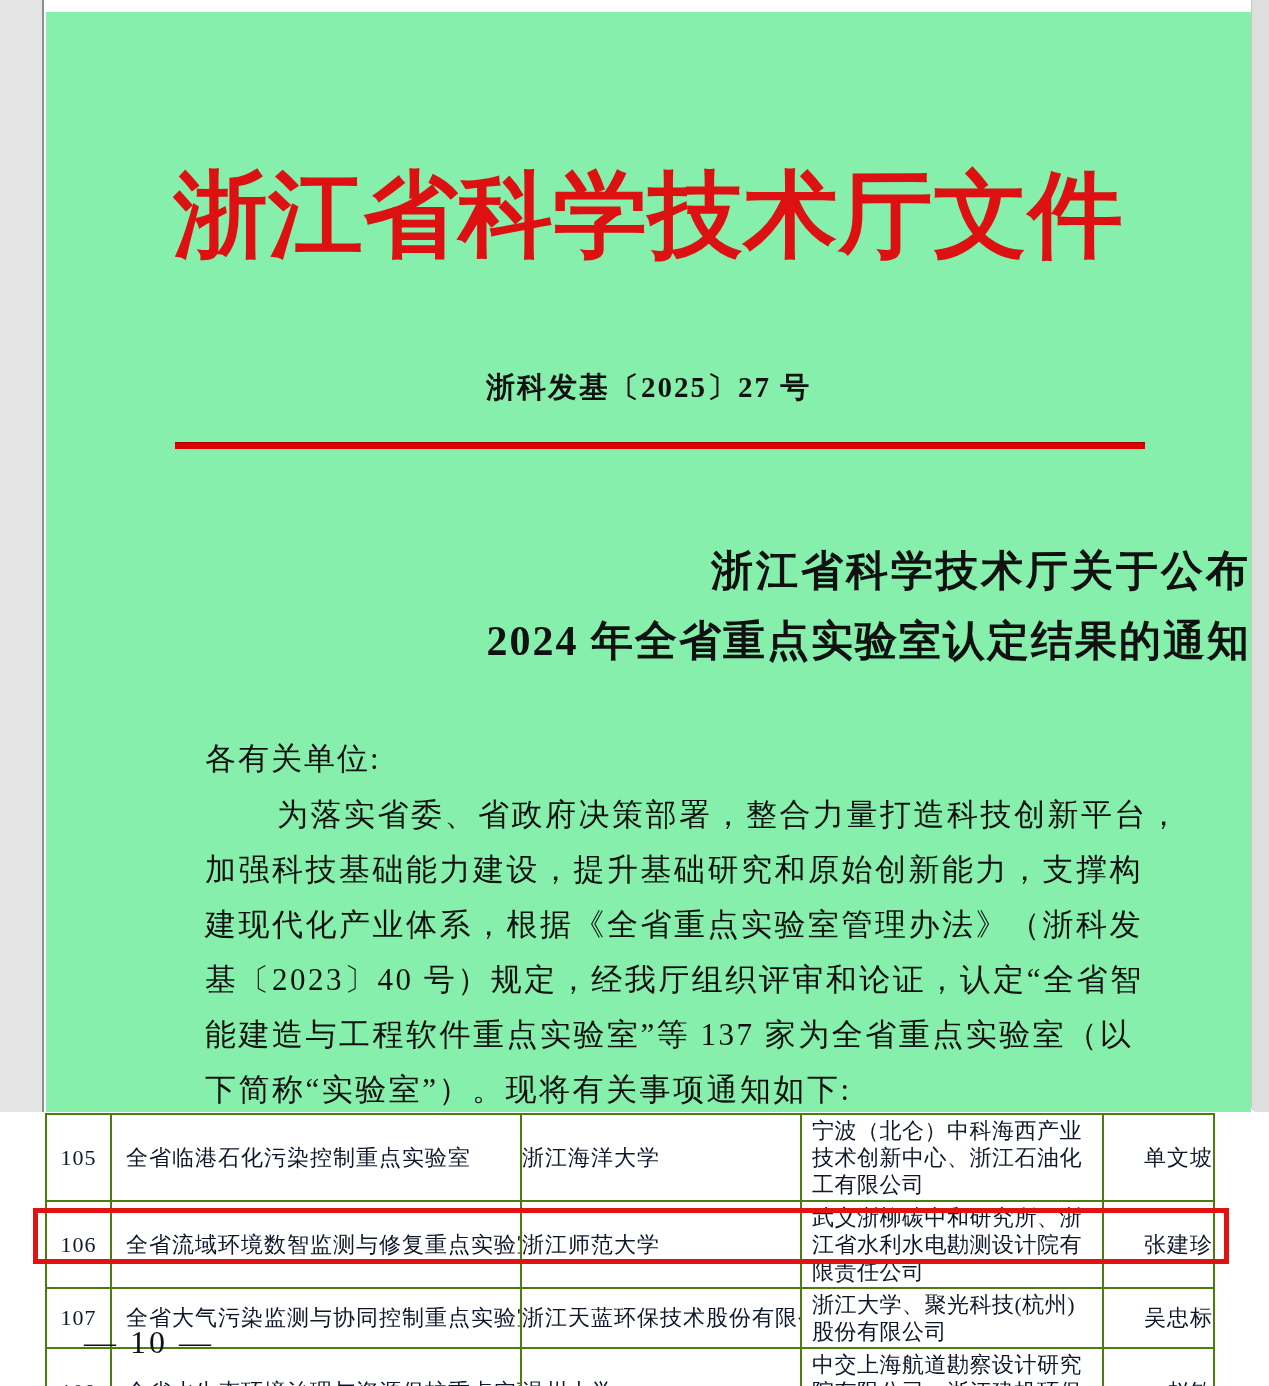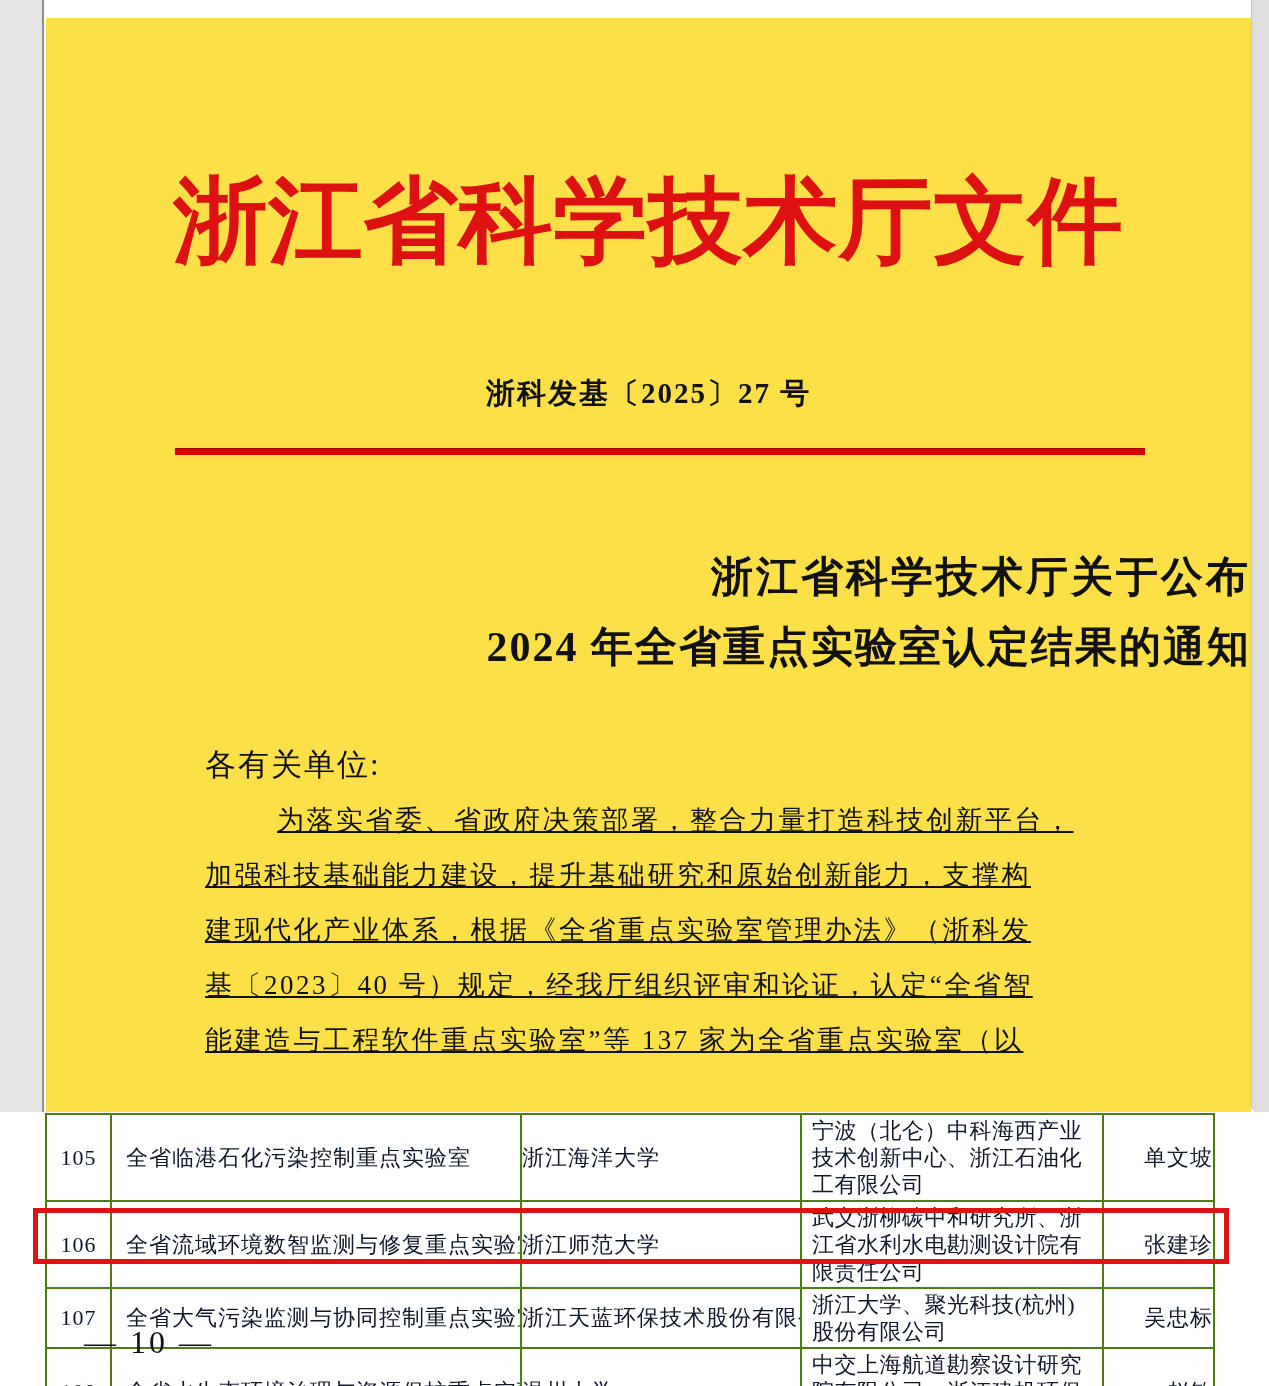--- a/index.html
+++ b/index.html
@@ -13,21 +13,21 @@
   .top-section { position:absolute; left:0; top:0; width:1269px; height:1112px; background:#fff; }
   .gray-strip-left {
     position:absolute; left:0; top:0; width:44px; height:1112px;
     background:#e4e4e4; border-right:2px solid #8e8e8e;
   }
   .gray-strip-right {
     position:absolute; right:0; top:0; width:18px; height:1112px;
     background:#dedede; border-left:1px solid #c6c6c6;
     border-bottom-left-radius:6px;
   }
-  .page { position:absolute; left:46px; top:18px; width:1205px; height:1308px; background:#fde047; }
+  .page { position:absolute; left:46px; top:12px; width:1205px; height:1308px; background:#86efac; }
 
   .doc-title {
     position:absolute; top:140px; left:0; width:100%;
     text-align:center; font-size:94px; font-weight:bold;
     color:#dd1111; letter-spacing:1px; white-space:nowrap;
   }
   .doc-number {
     position:absolute; top:356px; left:0; width:100%;
     text-align:center; font-size:29px; font-weight:bold; letter-spacing:2px;
   }
@@ -36,21 +36,21 @@
     background:#dd0000; border-top:1px solid #a00000;
   }
   .subtitle { position:absolute; left:0; width:100%; text-align:right;
     font-weight:bold; font-size:42px; letter-spacing:3px; white-space:nowrap; }
   .subtitle.line1 { top:531px; }
   .subtitle.line2 { top:601px; letter-spacing:2px; }
 
   .salutation { position:absolute; left:159px; top:726px; font-size:31px; letter-spacing:2px; }
 
   .body-text { position:absolute; left:159px; top:775px; width:945px; }
-  .body-line { font-size:27px; line-height:55px; letter-spacing:2.5px; white-space:nowrap;text-decoration:underline; }
+  .body-line { font-size:31px; line-height:55px; letter-spacing:2.5px; white-space:nowrap; }
   .body-line.indent { text-indent:72px; }
 
   
   .table-section { position:absolute; left:0; top:1112px; width:1269px; height:274px; background:#fff; }
 
   table.results {
     position:absolute; left:45px; top:1px; width:1168px;
     border-collapse:collapse; table-layout:fixed;
   }
   table.results td {
@@ -89,20 +89,21 @@
     <div class="subtitle line2">2024 年全省重点实验室认定结果的通知</div>
 
     <div class="salutation">各有关单位:</div>
 
     <div class="body-text">
       <div class="body-line indent">为落实省委、省政府决策部署，整合力量打造科技创新平台，</div>
       <div class="body-line">加强科技基础能力建设，提升基础研究和原始创新能力，支撑构</div>
       <div class="body-line">建现代化产业体系，根据《全省重点实验室管理办法》（浙科发</div>
       <div class="body-line">基〔2023〕40 号）规定，经我厅组织评审和论证，认定“全省智</div>
       <div class="body-line">能建造与工程软件重点实验室”等 137 家为全省重点实验室（以</div>
+      <div class="body-line">下简称“实验室”）。现将有关事项通知如下:</div>
     </div>
   </div>
 </div>
 
 <div class="table-section">
   <table class="results">
     <colgroup>
       <col style="width:65px">
         <col style="width:410px">
         <col style="width:280px">

